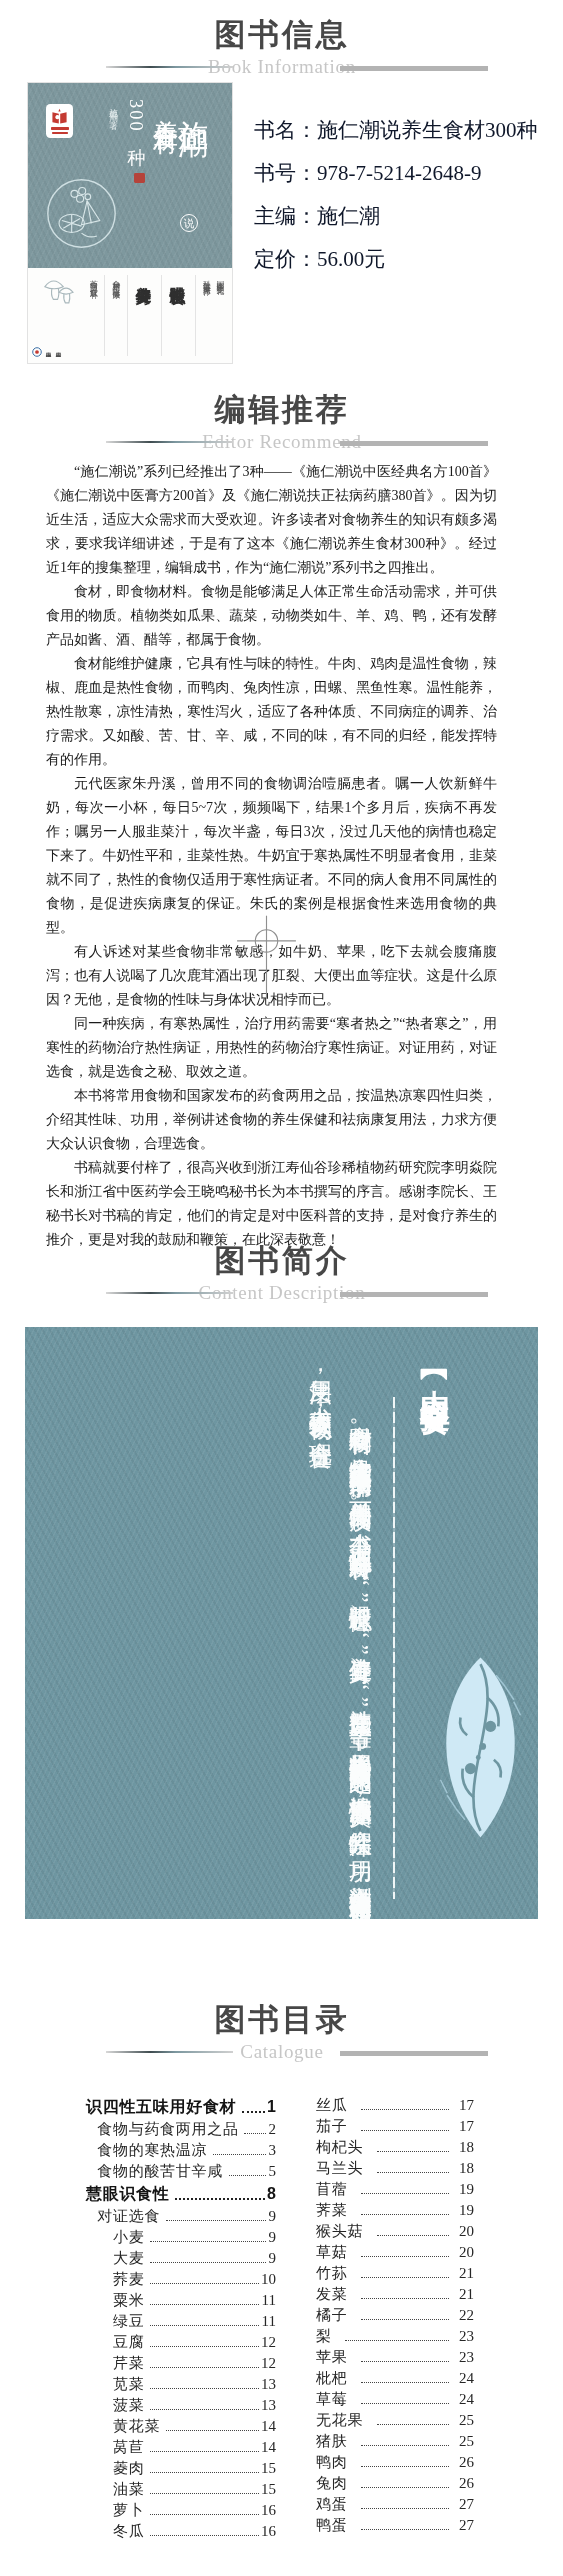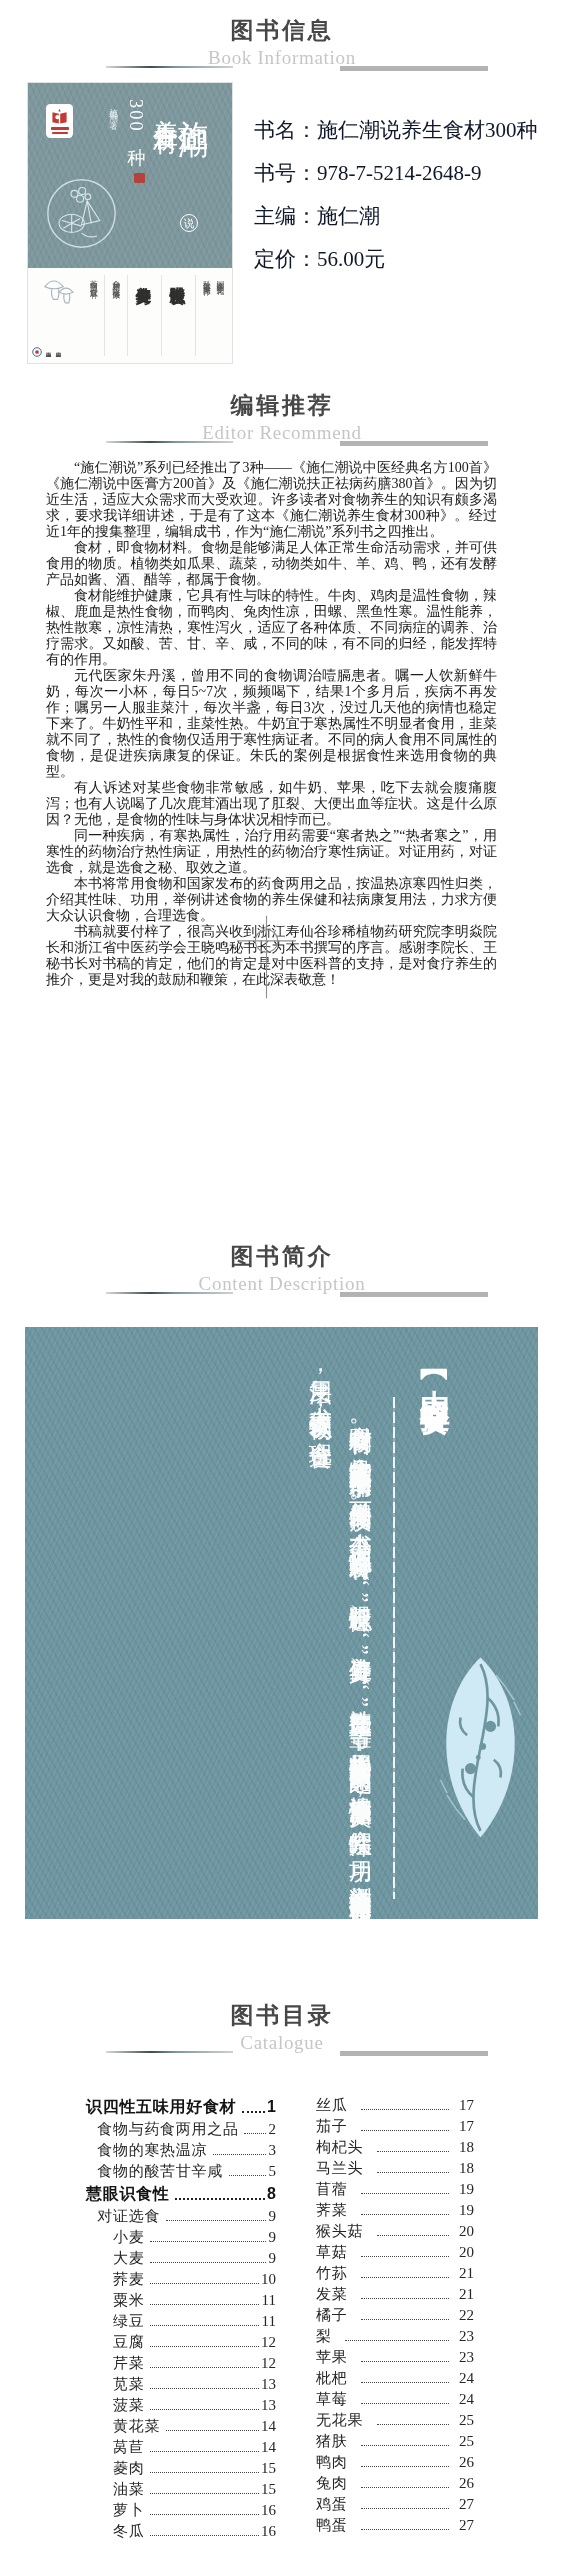--- a/index.html
+++ b/index.html
@@ -2,21 +2,21 @@
 <html style="font-size:11.3px"><head>
 <meta charset="utf-8">
 <style>
   html,body{margin:0;padding:0;}
   body{width:564px;height:2576px;position:relative;background:#ffffff;
        font-family:"Liberation Serif","DejaVu Serif",serif;overflow:hidden;}
 
   
   .sec-head{position:absolute;left:0;width:564px;text-align:center;}
   .sec-head .zh{font-family:"Liberation Sans","DejaVu Sans",sans-serif;font-weight:700;
-                font-size:23px;color:#474747;letter-spacing:2.8px;line-height:1.15;}
+                font-size:31px;color:#474747;letter-spacing:2.8px;line-height:1.15;}
   .sec-head .en{font-size:19px;color:#c6c6c6;letter-spacing:0.7px;line-height:1.1;margin-top:4.2px;}
   .hl{position:absolute;top:49px;}
   .hl.l{left:106px;width:127px;height:2.1px;
         background:linear-gradient(90deg,#d8d8d8 0%,#3f4c50 35%,#7d98a0 55%,#d0d0d0 100%);}
   .hl.r{left:340px;width:148px;height:5px;background:#b3b3b3;}
 
   
   #cover{position:absolute;left:28px;top:83px;width:204px;height:280px;outline:0.7px solid #e2e2e2;}
   #cover-top{position:relative;height:185px;background-color:#7e989e;overflow:hidden;
      background-image:repeating-linear-gradient(115deg,rgba(255,255,255,.05) 0 1.4px,transparent 1.4px 5px),
@@ -45,21 +45,21 @@
   .cbsep{width:0.7px;background:#e4e4e4;margin:1.4px 4.2px;}
   #cb-left{flex:1;display:flex;flex-direction:column;justify-content:space-between;align-items:flex-start;overflow:hidden;}
   #pubrow{display:flex;align-items:flex-start;gap:2.1px;}
   .pub{writing-mode:vertical-rl;font-size:5.6px;line-height:7.8px;color:#4a4a4a;letter-spacing:0.7px;}
 
   
   #binfo{position:absolute;left:254px;top:116px;width:304px;}
   .brow{font-size:21px;color:#0f172a;margin-bottom:15px;white-space:nowrap;}
 
   
-  #rec-body{position:absolute;left:46px;top:460px;width:451px;font-size:14px;line-height:16px;
+  #rec-body{position:absolute;left:46px;top:460px;width:451px;font-size:14px;line-height:24px;
             color:#1b1b1b;text-align:justify;}
   #rec-body p{margin:0;text-indent:2em;}
 
   
   #cursor{position:absolute;left:235px;top:911px;}
 
   
   #desc-box{position:absolute;left:25px;top:1327px;width:513px;height:592px;overflow:hidden;
      background-color:#6e96a1;
      background-image:repeating-linear-gradient(115deg,rgba(255,255,255,.06) 0 1.4px,transparent 1.4px 4.2px),

